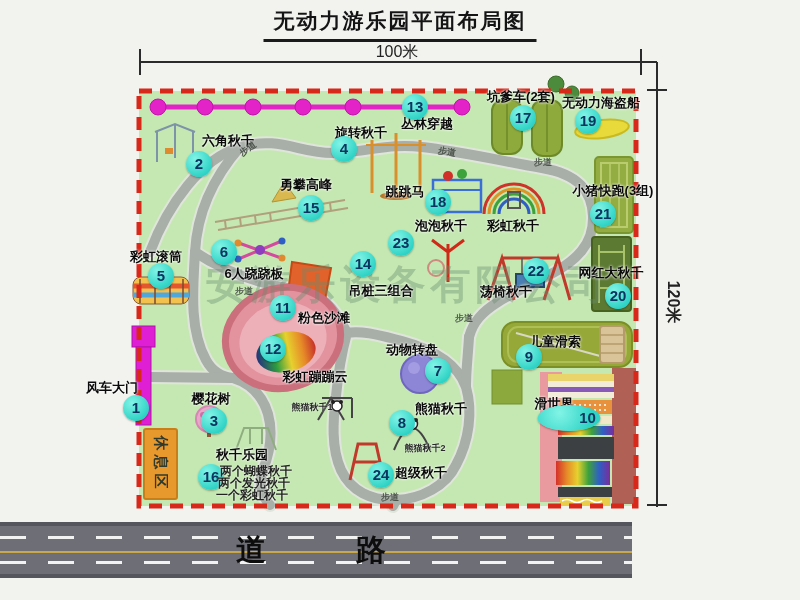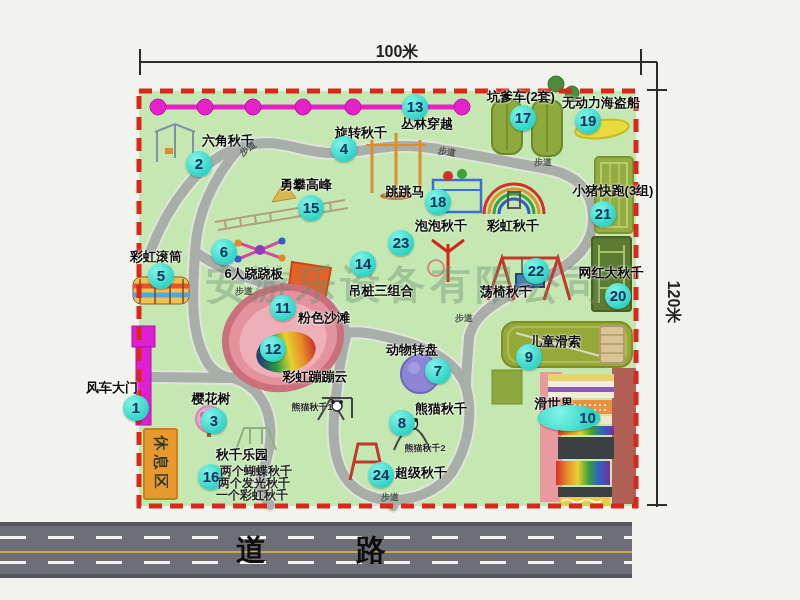--- a/index.html
+++ b/index.html
@@ -3,21 +3,21 @@
 <meta charset="utf-8">
 <style>
   html,body{margin:0;padding:0;}
   .page{position:relative;width:800px;height:600px;background:#f2f3ee;overflow:hidden;
         font-family:"Liberation Sans","DejaVu Sans",sans-serif;}
   .title{position:absolute;top:7px;left:50%;transform:translateX(-50%);
          font-size:21px;font-weight:bold;color:#141414;letter-spacing:2px;
          border-bottom:3px solid #1b1b1b;padding:0 10px 4px;white-space:nowrap;}
   svg.maplayer{position:absolute;left:0;top:0;}
   .dimh{position:absolute;left:397px;top:52px;transform:translate(-50%,-50%);
-        font-size:16px;font-weight:bold;color:#222;white-space:nowrap;}
+        font-size:16px;font-weight:normal;color:#222;white-space:nowrap;}
   .dimv{position:absolute;left:672px;top:302px;transform:translate(-50%,-50%) rotate(90deg);
         font-size:16px;font-weight:bold;color:#222;white-space:nowrap;}
   .wm1{position:absolute;left:408px;top:284px;transform:translate(-50%,-50%);
        font-size:40px;font-weight:bold;color:rgba(105,140,110,0.40);letter-spacing:5px;white-space:nowrap;}
   .wm2{position:absolute;left:405px;top:321px;transform:translate(-50%,-50%);
        font-size:37px;font-weight:bold;color:rgba(248,120,112,0.50);letter-spacing:2px;white-space:nowrap;}
   .poi-label{position:absolute;transform:translate(-50%,-50%);font-size:13px;font-weight:bold;
        color:#0a0a0a;white-space:nowrap;
        text-shadow:0 0 3px rgba(255,255,255,.9),0 0 2px rgba(255,255,255,.8);}
   .poi-badge{position:absolute;width:26px;height:26px;border-radius:50%;
@@ -273,20 +273,21 @@
       <line x1="140" y1="49" x2="140" y2="75"></line>
       <line x1="641" y1="49" x2="641" y2="75"></line>
       <line x1="657" y1="62" x2="657" y2="507"></line>
       <line x1="647" y1="90" x2="667" y2="90"></line>
       <line x1="647" y1="505" x2="667" y2="505"></line>
     </g>
   </svg>
 
   <div class="wm1">安游乐设备有限公司</div>
 
+  <div class="title">无动力游乐园平面布局图</div>
   <div class="dimh">100米</div>
   <div class="dimv">120米</div>
   <div class="rest">休息区</div>
   <div class="rainbow-label">彩虹秋千</div>
 
   <div id="poi-layer">
       <div class="poi-label" style="left: 112px; top: 388px;">风车大门</div>
       <div class="poi-badge" style="left: 136px; top: 408px;">1</div>
       <div class="poi-label" style="left: 228px; top: 141px;">六角秋千</div>
       <div class="poi-badge" style="left: 199px; top: 164px;">2</div>

